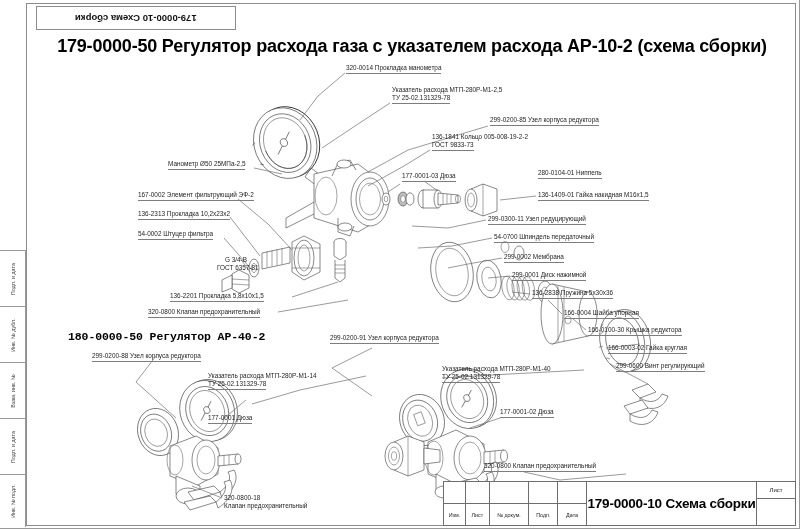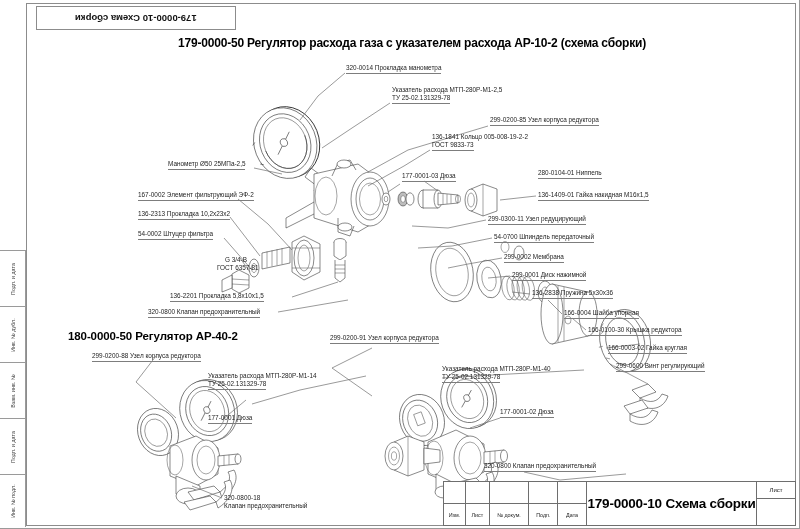--- a/index.html
+++ b/index.html
@@ -82,37 +82,37 @@
     font-weight: 700;
     white-space: nowrap;
     color: #111;
   }
 
   
   .main-title {
     position: absolute;
     left: 0; right: 0; top: 36px;
     text-align: center;
-    font-size: 12px;
+    font-size: 18px;
     font-weight: 700;
     letter-spacing: -0.2px;
     color: #000;
     padding-left: 24px;
   }
 
   
   .sec-head {
     position: absolute;
     font-size: 11.5px;
     font-weight: 700;
     color: #000;
     white-space: nowrap;
     letter-spacing: -0.1px;
   }
-  #sec-ap40  { left: 68px;  top: 330px; }
+  #sec-ap40  { left: 68px;  top: 330px; font-family: Liberation Mono, monospace; }
   #sec-ap150 { left: 302px; top: 316px; }
 
   
   .lbl {
     position: absolute;
     font-size: 6.4px;
     line-height: 1.28;
     color: #1d1d1d;
     white-space: nowrap;
     border-bottom: 1px solid #7d7d7d;

